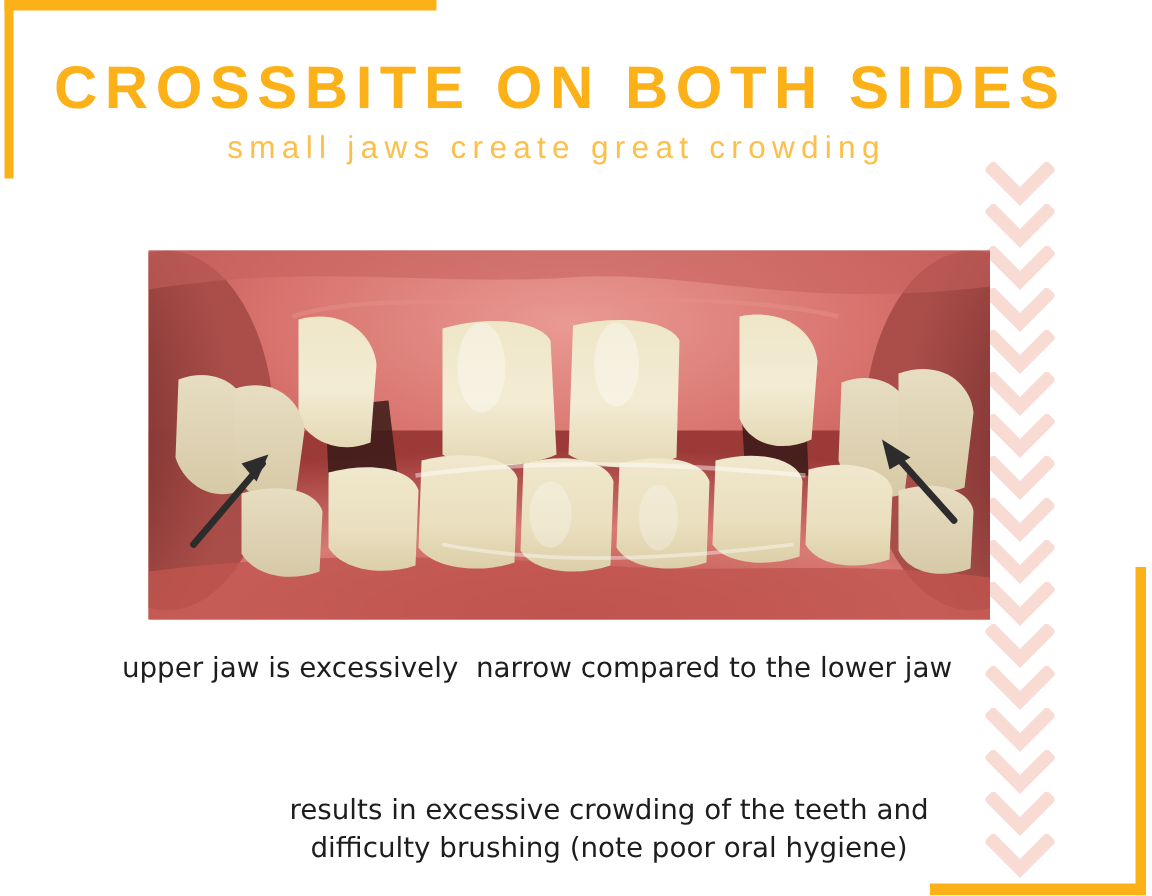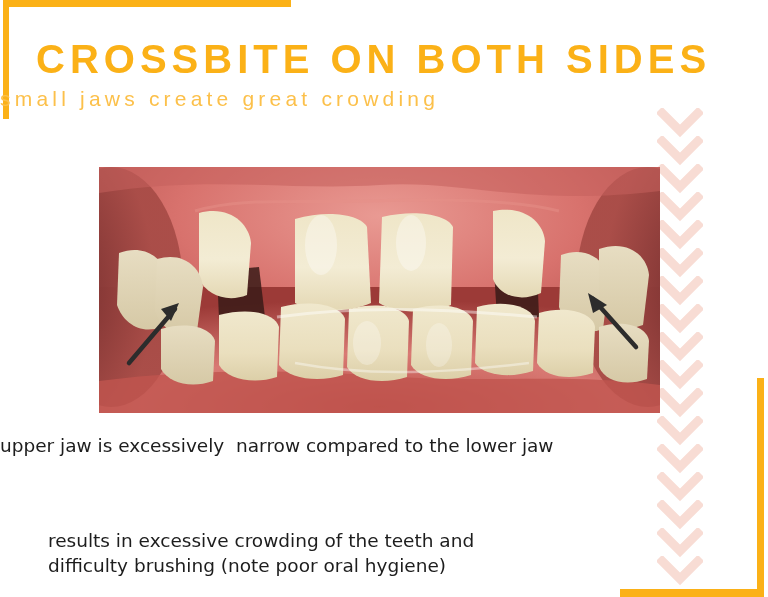--- a/index.html
+++ b/index.html
@@ -56,21 +56,21 @@
     font-weight: bold;
     letter-spacing: 5.0px;
     color: #FBB117;
     line-height: 46px;
     white-space: nowrap;
   }
   .subtitle {
     position: absolute;
     left: 0px; top: 86px;
     width: 742px;
-    text-align: left;
+    text-align: center;
     font-size: 21px;
     font-weight: normal;
     letter-spacing: 4.2px;
     color: #FCC04A;
     line-height: 26px;
     white-space: nowrap;
   }
 
   
   .chevron-rail {
@@ -94,21 +94,21 @@
     width: 561px; height: 246px;
     overflow: hidden;
     background: #b34a45;
   }
   .photo svg { display: block; }
 
   
   .caption {
     position: absolute;
     color: #1d1d1d;
-    text-align: left;
+    text-align: center;
     font-family: "DejaVu Sans", sans-serif;
     white-space: pre;
   }
   .cap1 {
     left: 0px; top: 434px; width: 716px;
     font-size: 18.5px; line-height: 24px;
   }
   .cap2 {
     left: 0px; top: 484px; width: 716px;
     font-size: 18.5px; line-height: 24px;

